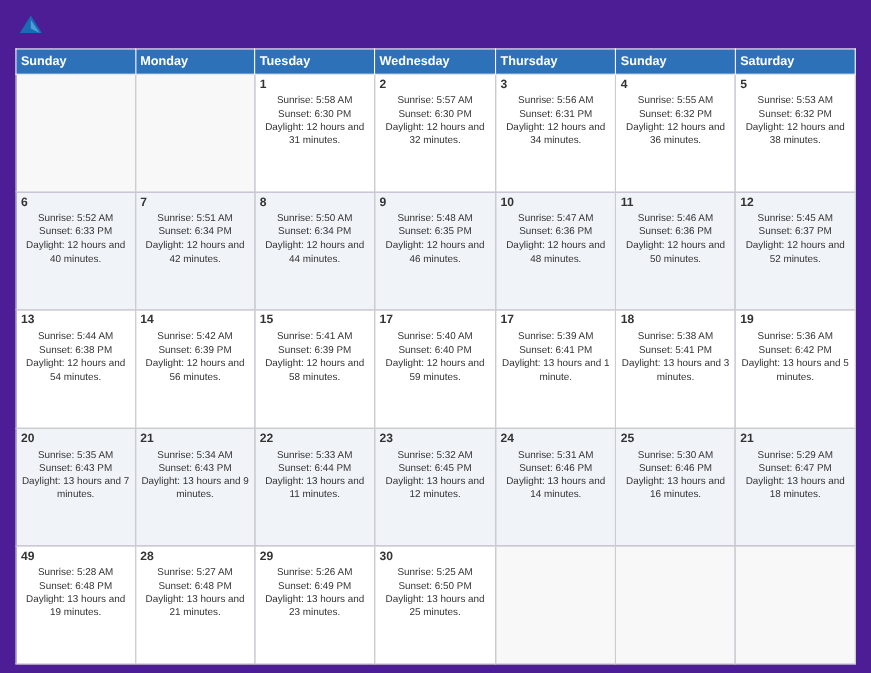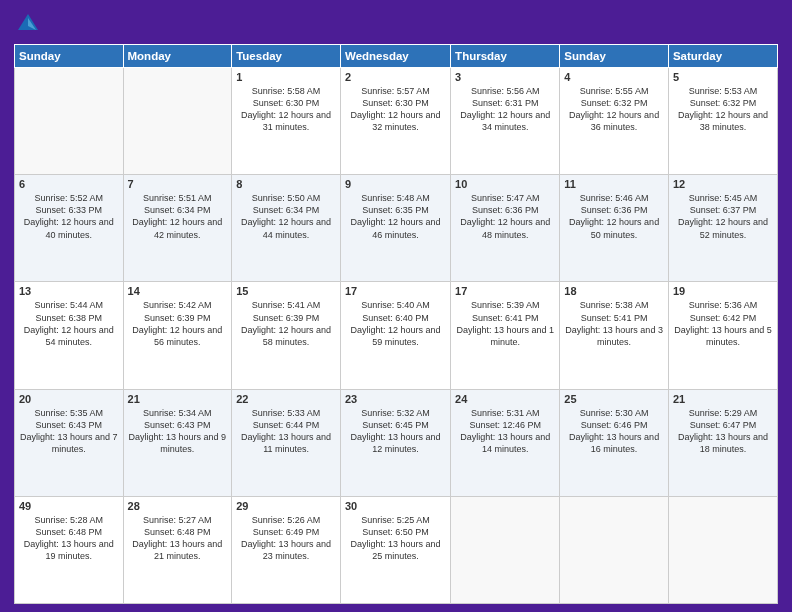--- a/index.html
+++ b/index.html
@@ -280,21 +280,21 @@
           </td>
           <td>
             <div class="day-num">23</div>
             <div class="day-info">Sunrise: 5:32 AM
 Sunset: 6:45 PM
 Daylight: 13 hours and 12 minutes.</div>
           </td>
           <td>
             <div class="day-num">24</div>
             <div class="day-info">Sunrise: 5:31 AM
-Sunset: 12:46 PM
+Sunset: 6:46 PM
 Daylight: 13 hours and 14 minutes.</div>
           </td>
           <td>
             <div class="day-num">25</div>
             <div class="day-info">Sunrise: 5:30 AM
 Sunset: 6:46 PM
 Daylight: 13 hours and 16 minutes.</div>
           </td>
           <td>
             <div class="day-num">21</div>

